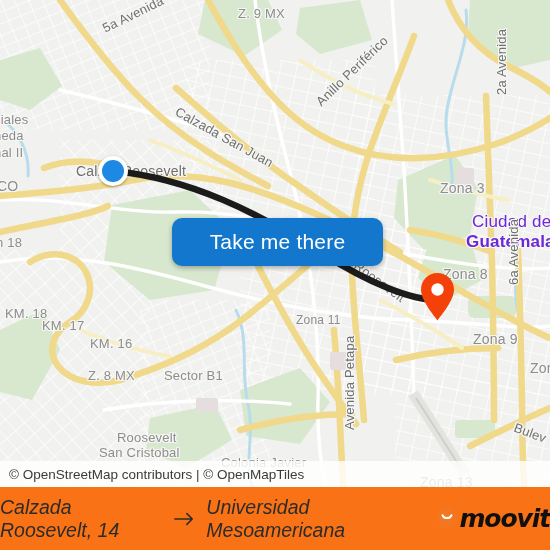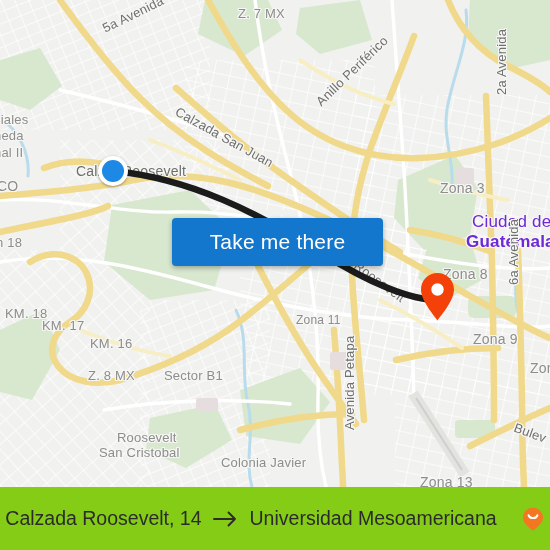--- a/index.html
+++ b/index.html
@@ -63,22 +63,22 @@
     position:absolute;left:172px;top:218px;width:211px;height:48px;
     background:#1378cd;border-radius:4px;
     box-shadow:0 2px 5px rgba(0,0,0,.30);
     display:flex;align-items:center;justify-content:center;
     color:#ffffff;font-size:21px;letter-spacing:.2px;
     cursor:pointer;user-select:none;
   }
 
   
   #footer{
-    position:absolute;left:0;top:487px;width:550px;height:63px;background:#84cc16;
-    display:flex;align-items:center;justify-content:center;
+    position:absolute;left:0;top:487px;width:550px;height:63px;background:#f97316;
+    display:flex;align-items:center;justify-content:center;font-style:italic;
   }
   #footerRow{display:flex;align-items:center;gap:11px;}
   #footer .place{font-size:19.5px;color:#2b2b2b;}
   #arrowIcon{width:26px;height:18px;display:block;}
   #brand{display:flex;align-items:center;margin-left:14px;}
   #brand .word{
     font-size:25px;font-weight:bold;color:#101010;letter-spacing:-1.1px;
     font-family:"DejaVu Sans","Liberation Sans",sans-serif;
   }
 </style>
@@ -196,21 +196,21 @@
 
       <g fill="#e6dede">
         <rect x="456" y="168" width="18" height="26" rx="2"></rect>
         <rect x="330" y="352" width="26" height="18" rx="2"></rect>
         <rect x="196" y="398" width="22" height="14" rx="2"></rect>
       </g>
     </svg>
 
     <div id="labels">
         <div class="lbl street" style="left: 100px; top: 22px; font-size: 13px; transform: rotate(-26deg); transform-origin: left top;">5a Avenida</div>
-        <div class="lbl major" style="left: 238px; top: 6px; font-size: 13px;">Z. 7 MX</div>
+        <div class="lbl major" style="left: 238px; top: 6px; font-size: 13px;">Z. 9 MX</div>
         <div class="lbl street" style="left: 180px; top: 104px; font-size: 13px; transform: rotate(29deg); transform-origin: left top;">Calzada San Juan</div>
         <div class="lbl street" style="left: 313px; top: 98px; font-size: 13px; transform: rotate(-44deg); transform-origin: left top;">Anillo Periférico</div>
         <div class="lbl street" style="left: 494px; top: 95px; font-size: 13px; transform: rotate(-90deg); transform-origin: left top;">2a Avenida</div>
         <div class="lbl major" style="left: -6px; top: 112px; font-size: 13px;">ciales</div>
         <div class="lbl major" style="left: -6px; top: 128px; font-size: 13px;">neda</div>
         <div class="lbl major" style="left: -6px; top: 145px; font-size: 13px;">nal II</div>
         <div class="lbl street" style="left: 76px; top: 163px; font-size: 14px;">Calz</div>
         <div class="lbl street" style="left: 122px; top: 163px; font-size: 14px;">Roosevelt</div>
         <div class="lbl major" style="left: -3px; top: 178px; font-size: 14px;">CO</div>
         <div class="lbl major" style="left: 440px; top: 180px; font-size: 14px;">Zona 3</div>
@@ -243,35 +243,39 @@
 
     <div id="origin">
       <div class="inner" style="background: rgb(30, 136, 229);"></div>
     </div>
 
     <svg id="destpin" viewBox="0 0 37 50">
       <path d="M18.5 1 C27.6 1 35 8.4 35 17.5 C35 28 23.5 41.5 18.5 48.5 C13.5 41.5 2 28 2 17.5 C2 8.4 9.4 1 18.5 1 Z" fill="#f4410a"></path>
       <circle cx="18.5" cy="17.5" r="6.2" fill="#ffffff"></circle>
     </svg>
 
+    <div id="attrib">
+      <span>© OpenStreetMap contributors | © OpenMapTiles</span>
+    </div>
   </div>
 
-  <div id="cta" style="background: rgb(19, 120, 205); color: rgb(255, 255, 255);">
+  <div id="cta" style="background: rgb(19, 120, 205); color: rgb(255, 255, 255); border-radius: 10px;">
     <span>Take me there</span>
   </div>
 
   <div id="footer">
     <div id="footerRow">
       <span class="place">Calzada Roosevelt, 14</span>
       <svg id="arrowIcon" viewBox="0 0 26 18">
         <path d="M1 9 H22 M15.5 2.5 L22 9 L15.5 15.5" fill="none" stroke="#2b2b2b" stroke-width="1.9" stroke-linecap="round" stroke-linejoin="round"></path>
       </svg>
       <span class="place">Universidad Mesoamericana</span>
       <span id="brand">
         <svg width="22" height="24" viewBox="0 0 22 24" style="margin-right:1px;">
           <path d="M11 0.8 C16.6 0.8 21 5.2 21 10.6 C21 16.6 14.6 20.8 11 23.6 C7.4 20.8 1 16.6 1 10.6 C1 5.2 5.4 0.8 11 0.8 Z" fill="#f47621"></path>
           <path d="M6.6 8.2 C7.6 12.0 14.4 12.0 15.4 8.2" fill="none" stroke="#ffffff" stroke-width="2.1" stroke-linecap="round"></path>
         </svg>
+        <span class="word">moovit</span>
       </span>
     </div>
   </div>
 
 </div>
 
 </body></html>

